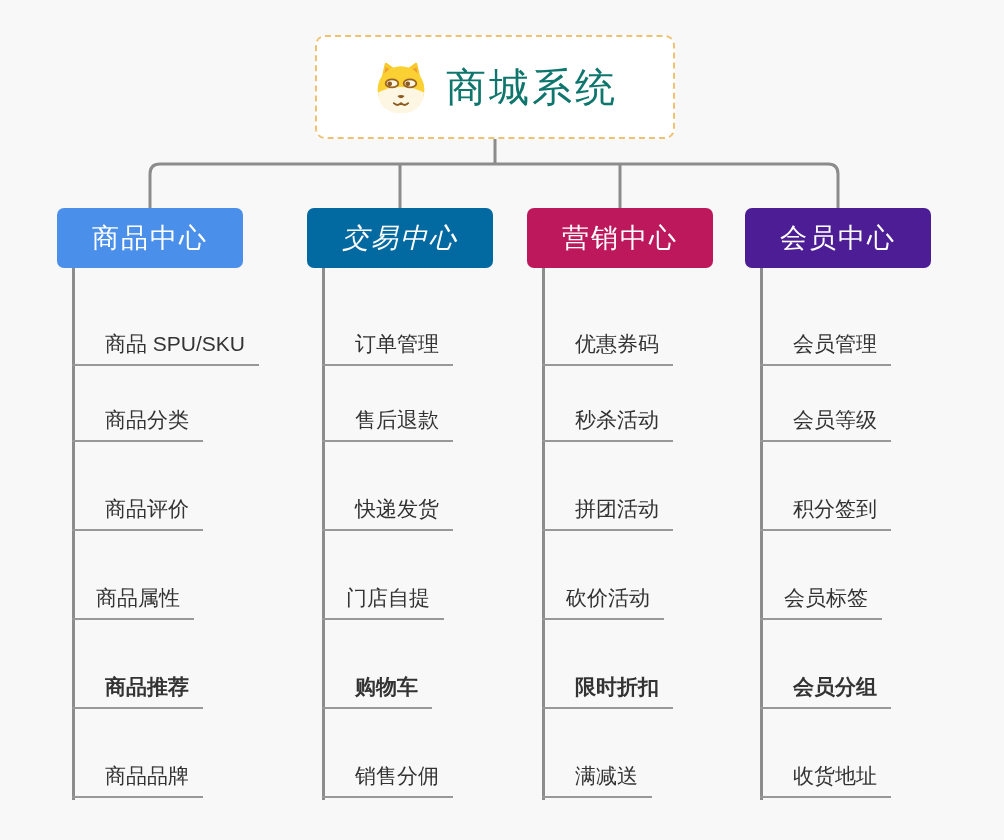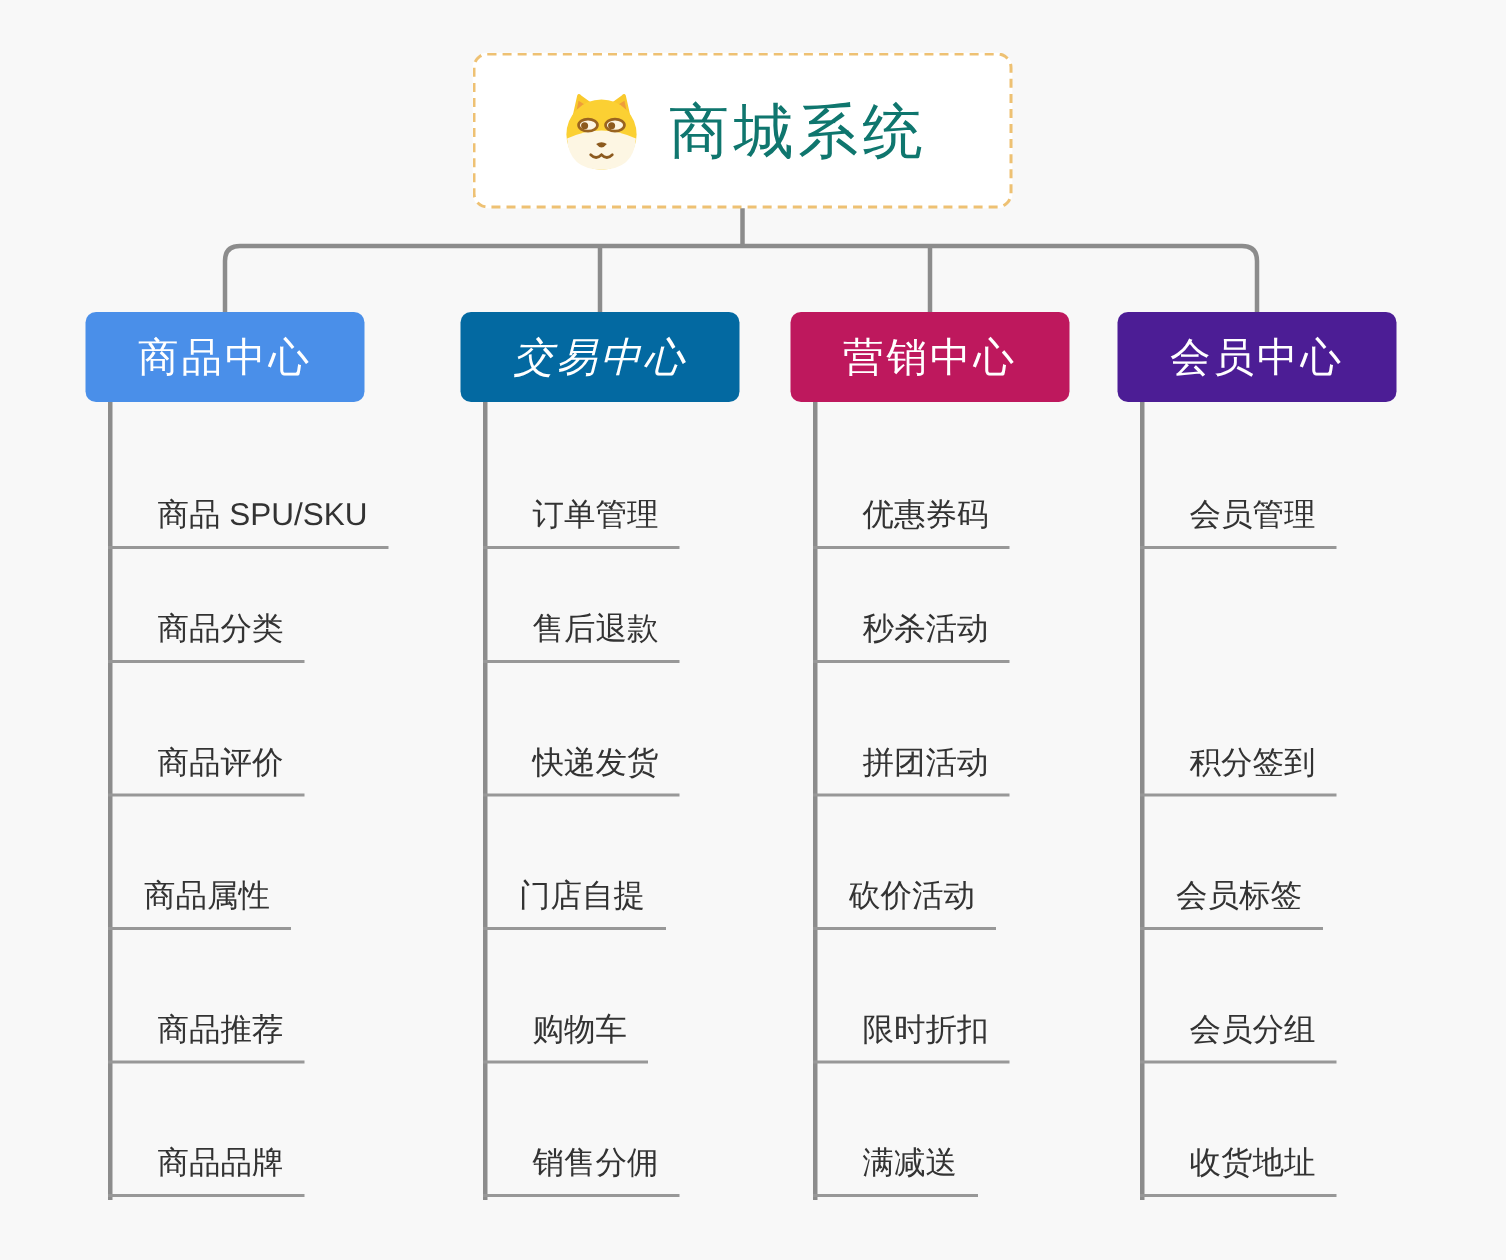--- a/index.html
+++ b/index.html
@@ -40,21 +40,21 @@
     position:absolute;left:15px;top:60px;width:2.5px;height:532px;
     background:#8c8c8c;
   }
   .leaf{
     position:absolute;left:15px;
     font-size:21px;line-height:28px;color:#333333;white-space:nowrap;
     padding:0 14px 6px 33px;border-bottom:2px solid #989898;
     display:inline-block;
   }
   .row-0{top:122px;} .row-1{top:198px;} .row-2{top:287px;}
-  .row-3{top:376px;padding-left:24px;} .row-4{top:465px;} .row-5{top:554px;}
+  .row-3{top:376px;padding-left:24px;} .row-4{top:465px;font-weight:bold;} .row-5{top:554px;}
 </style>
 </head>
 <body>
 
 <svg id="connectors" width="1004" height="840">
   <g fill="none" stroke="#8c8c8c" stroke-width="3">
     <path d="M495 138 L495 164"></path>
     <path d="M150 210 L150 174 Q150 164 160 164 L828 164 Q838 164 838 174 L838 210"></path>
     <path d="M400 164 L400 210"></path>
     <path d="M620 164 L620 210"></path>
@@ -115,17 +115,18 @@
   <div class="leaf row-2">拼团活动</div>
   <div class="leaf row-3">砍价活动</div>
   <div class="leaf row-4">限时折扣</div>
   <div class="leaf row-5">满减送</div>
 </div>
 
 <div class="column col-3">
   <div class="branch-header" style="background: #4c1d95;">会员中心</div>
   <div class="trunk"></div>
   <div class="leaf row-0">会员管理</div>
+  <div class="leaf row-1">会员等级</div>
   <div class="leaf row-2">积分签到</div>
   <div class="leaf row-3">会员标签</div>
   <div class="leaf row-4">会员分组</div>
   <div class="leaf row-5">收货地址</div>
 </div>
 
 </body></html>

